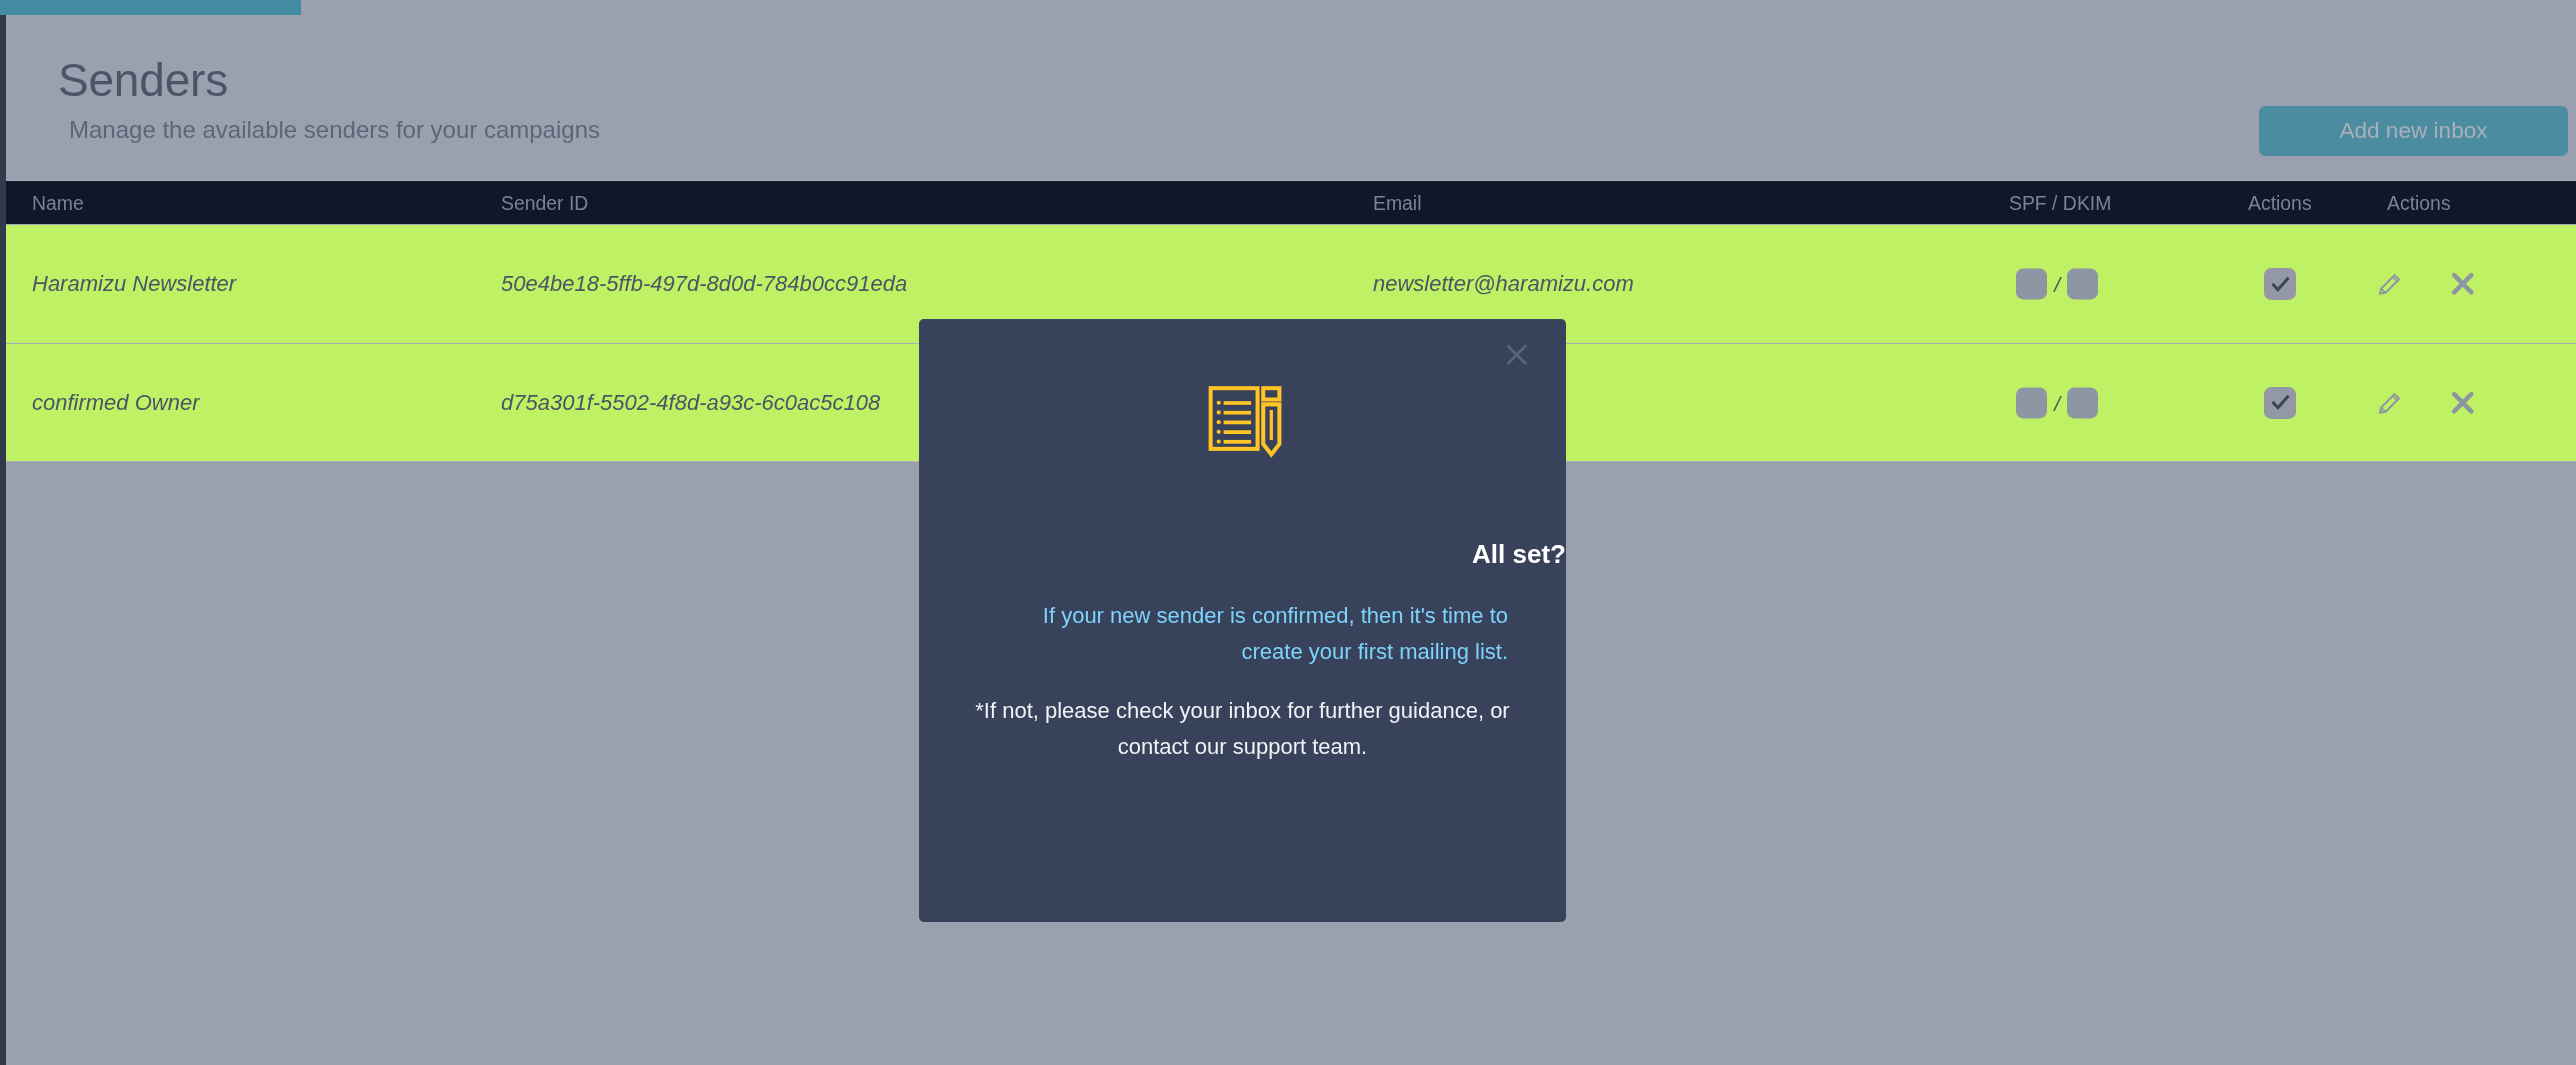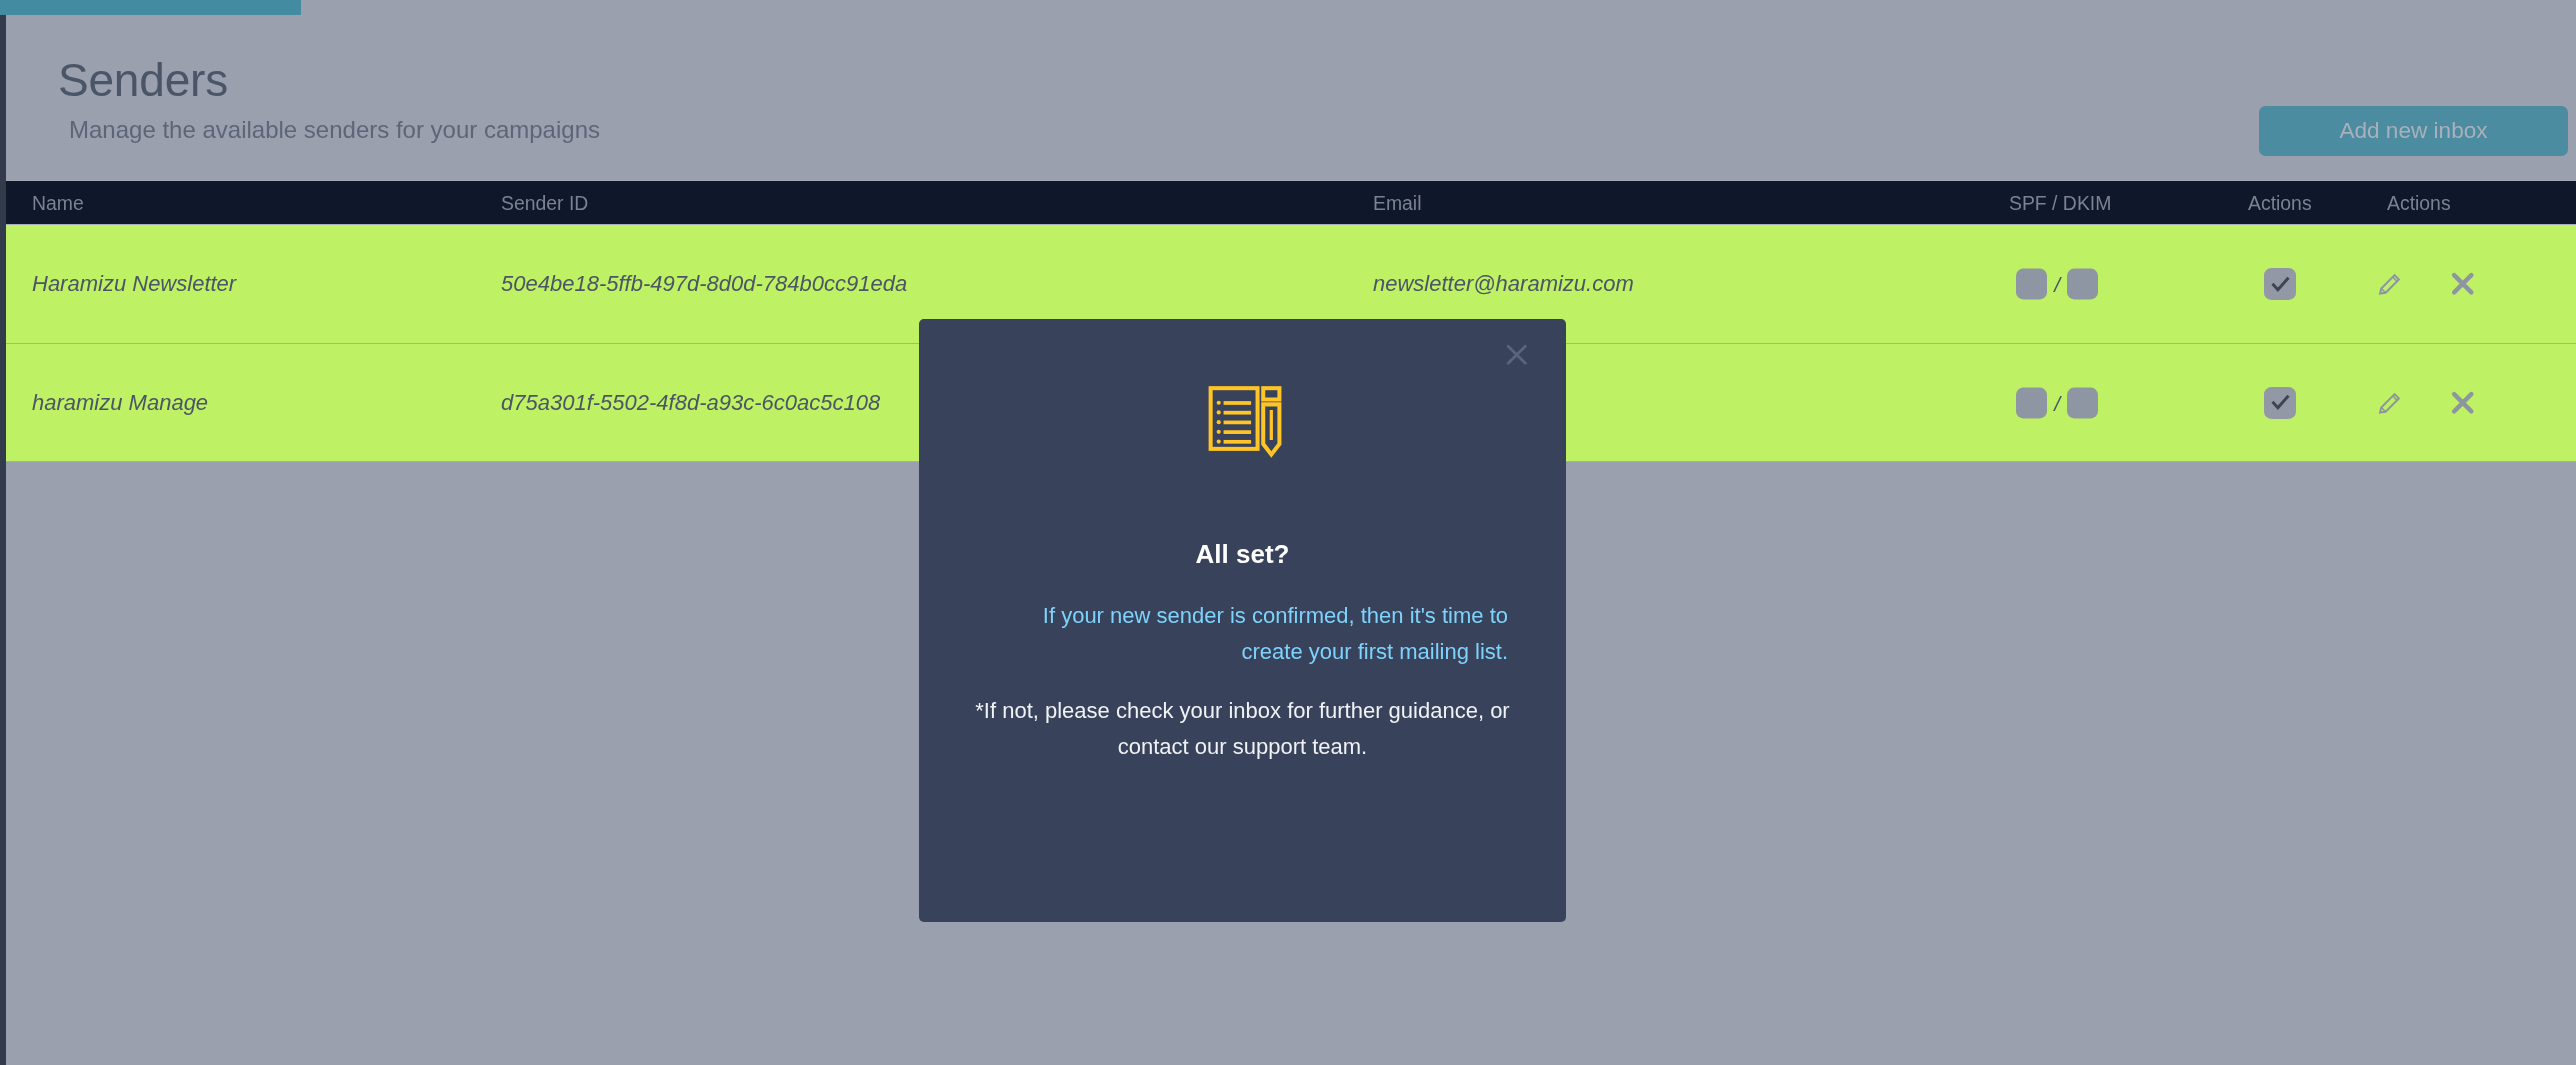--- a/index.html
+++ b/index.html
@@ -222,21 +222,21 @@
     left: 50%;
     transform: translateX(-50%);
     top: 53px;
     width: 89px;
     height: 89px;
   }
   .modal-title {
     position: absolute;
     left: 0; right: 0;
     top: 220px;
-    text-align: center;
+    text-align: right;
     font-size: 26px;
     font-weight: bold;
     color: #ffffff;
   }
   .modal-body {
     position: absolute;
     left: 0; right: 0;
     top: 279px;
     text-align: right;
     font-size: 22px;
@@ -310,21 +310,21 @@
         </button>
         <button class="icon-btn">
           <svg width="27.5" height="27.5" viewBox="0 0 24 24">
             <path d="M4.5 4.5 L19.5 19.5 M19.5 4.5 L4.5 19.5" fill="none" stroke="#8d94a2" stroke-width="3.8" stroke-linecap="round"></path>
           </svg>
         </button>
       </div>
     </div>
 
     <div class="row last">
-      <div class="cell col-name">haramizu Manage</div>
+      <div class="cell col-name">confirmed Owner</div>
       <div class="cell col-id">d75a301f-5502-4f8d-a93c-6c0ac5c108</div>
       <div class="cell col-email">u.jp</div>
 
       <div class="spf-group">
         <span class="pill"></span>
         <span class="slash">/</span>
         <span class="pill"></span>
       </div>
 
       <div class="verified-badge">

